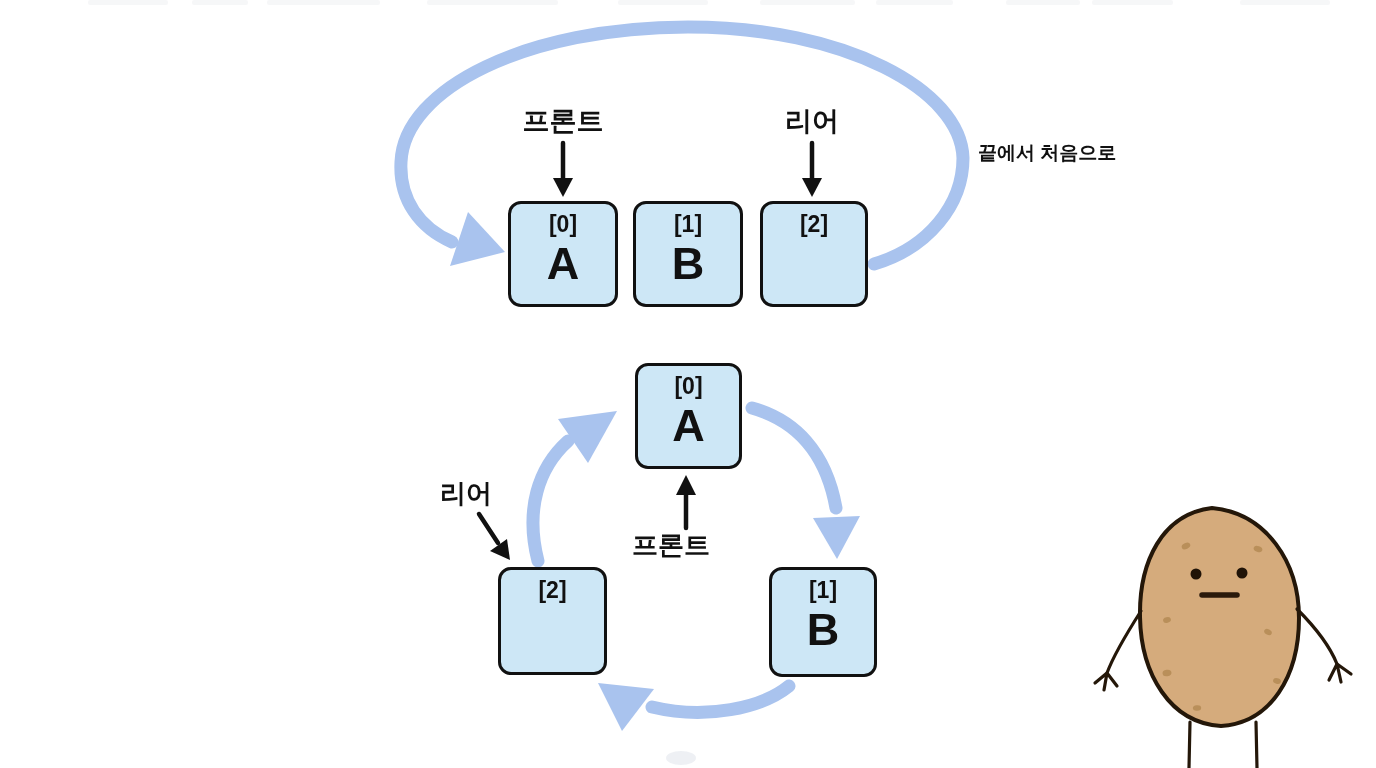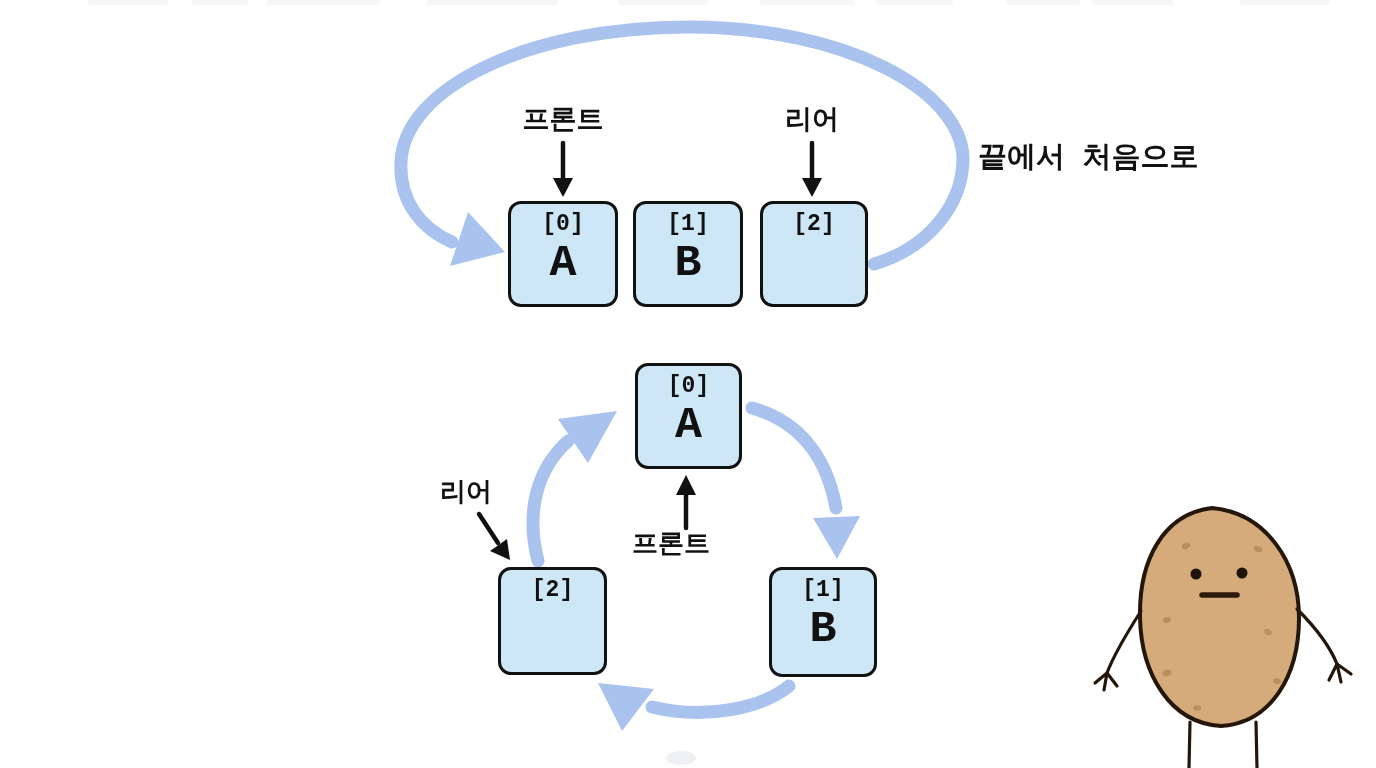--- a/index.html
+++ b/index.html
@@ -1,35 +1,35 @@
 <!DOCTYPE html>
 <html style="--background: #ffffff; --box-fill: #cde7f6; --box-border: #111111; --arrow-blue: #a9c3ee; --text: #111111; --potato-body: #d5ab7c; --potato-outline: #241709; --potato-spot: #a3793f;"><head>
 <meta charset="utf-8">
 <style>
   html,body{margin:0;padding:0;background:#fff;}
   .stage{
     position:relative;width:1376px;height:768px;overflow:hidden;
     background:var(--background,#ffffff);
-    font-family:Liberation Mono, monospace;
+    font-family:Liberation Sans, sans-serif;
   }
   .artifact{
     position:absolute;top:0;height:5px;background:#eef0f3;opacity:.55;border-radius:2px;
   }
   .vector-layer{position:absolute;left:0;top:0;width:1376px;height:768px;}
   .blue-stroke{fill:none;stroke:var(--arrow-blue,#a9c3ee);stroke-width:13;stroke-linecap:round;}
   .blue-fill{fill:var(--arrow-blue,#a9c3ee);stroke:none;}
   .black-line{fill:none;stroke:var(--text,#111111);stroke-width:4.5;stroke-linecap:round;}
   .black-fill{fill:var(--text,#111111);stroke:none;}
   .potato-line{fill:none;stroke:var(--potato-outline,#241709);stroke-width:3.2;stroke-linecap:round;}
   .diagram-label{
     position:absolute;font-weight:bold;color:var(--text,#111111);
     white-space:nowrap;transform:translateX(-50%);line-height:1.1;
   }
   .label-lg{font-size:27px;}
-  .label-caption{font-size:29px;transform:none;}
+  .label-caption{font-size:19px;transform:none;}
   .cell{
     position:absolute;box-sizing:border-box;
     background:var(--box-fill,#cde7f6);
     border:3px solid var(--box-border,#111111);
     border-radius:13px;
     display:flex;flex-direction:column;align-items:center;
     padding-top:7px;
   }
   .cell-index{font-size:23px;font-weight:bold;color:var(--text,#111111);line-height:1.15;}
   .cell-value{font-size:45px;font-weight:bold;color:var(--text,#111111);line-height:1.2;}

